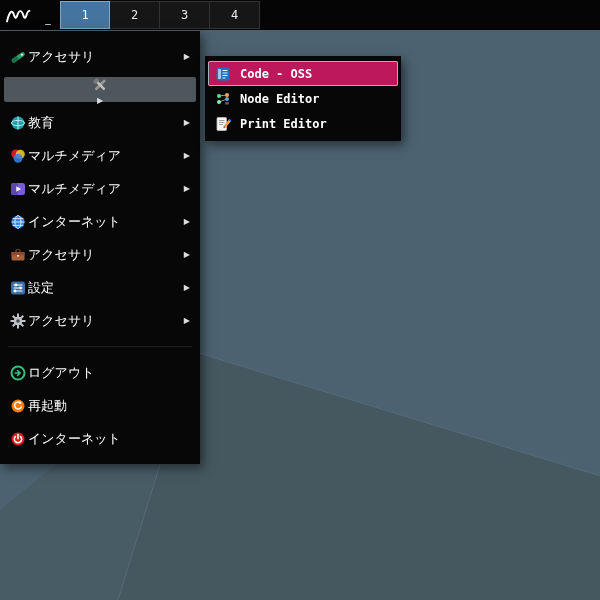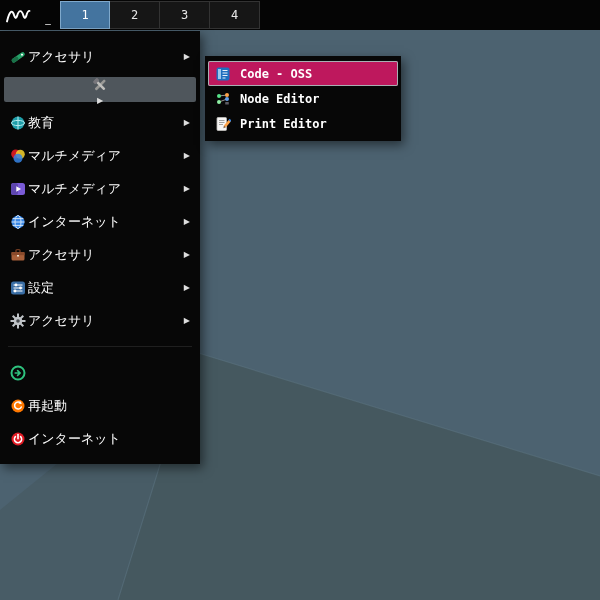--- a/index.html
+++ b/index.html
@@ -215,20 +215,21 @@
       <i></i>
     </div>
 
   <div class="menu-row">
     <span class="icon">
       <svg viewBox="0 0 16 16">
           <circle cx="8" cy="8" r="6.5" fill="none" stroke="#2ec27e" stroke-width="2"></circle>
           <path d="M5.2 8 h4.6 M7.6 5.6 L10.2 8 L7.6 10.4" fill="none" stroke="#2ec27e" stroke-width="1.6" stroke-linecap="round" stroke-linejoin="round"></path>
         </svg>
     </span>
+    <span class="label">ログアウト</span>
   </div>
 
   <div class="menu-row">
     <span class="icon">
       <svg viewBox="0 0 16 16">
           <circle cx="8" cy="8" r="6.5" fill="#ff7800"></circle>
           <path d="M11.3 9 a3.5 3.5 0 1 1 -0.6-3.9" fill="none" stroke="#ffffff" stroke-width="1.5" stroke-linecap="round"></path>
           <polygon points="10.2,2.9 11.6,6 8.5,5.6" fill="#ffffff"></polygon>
         </svg>
     </span>

